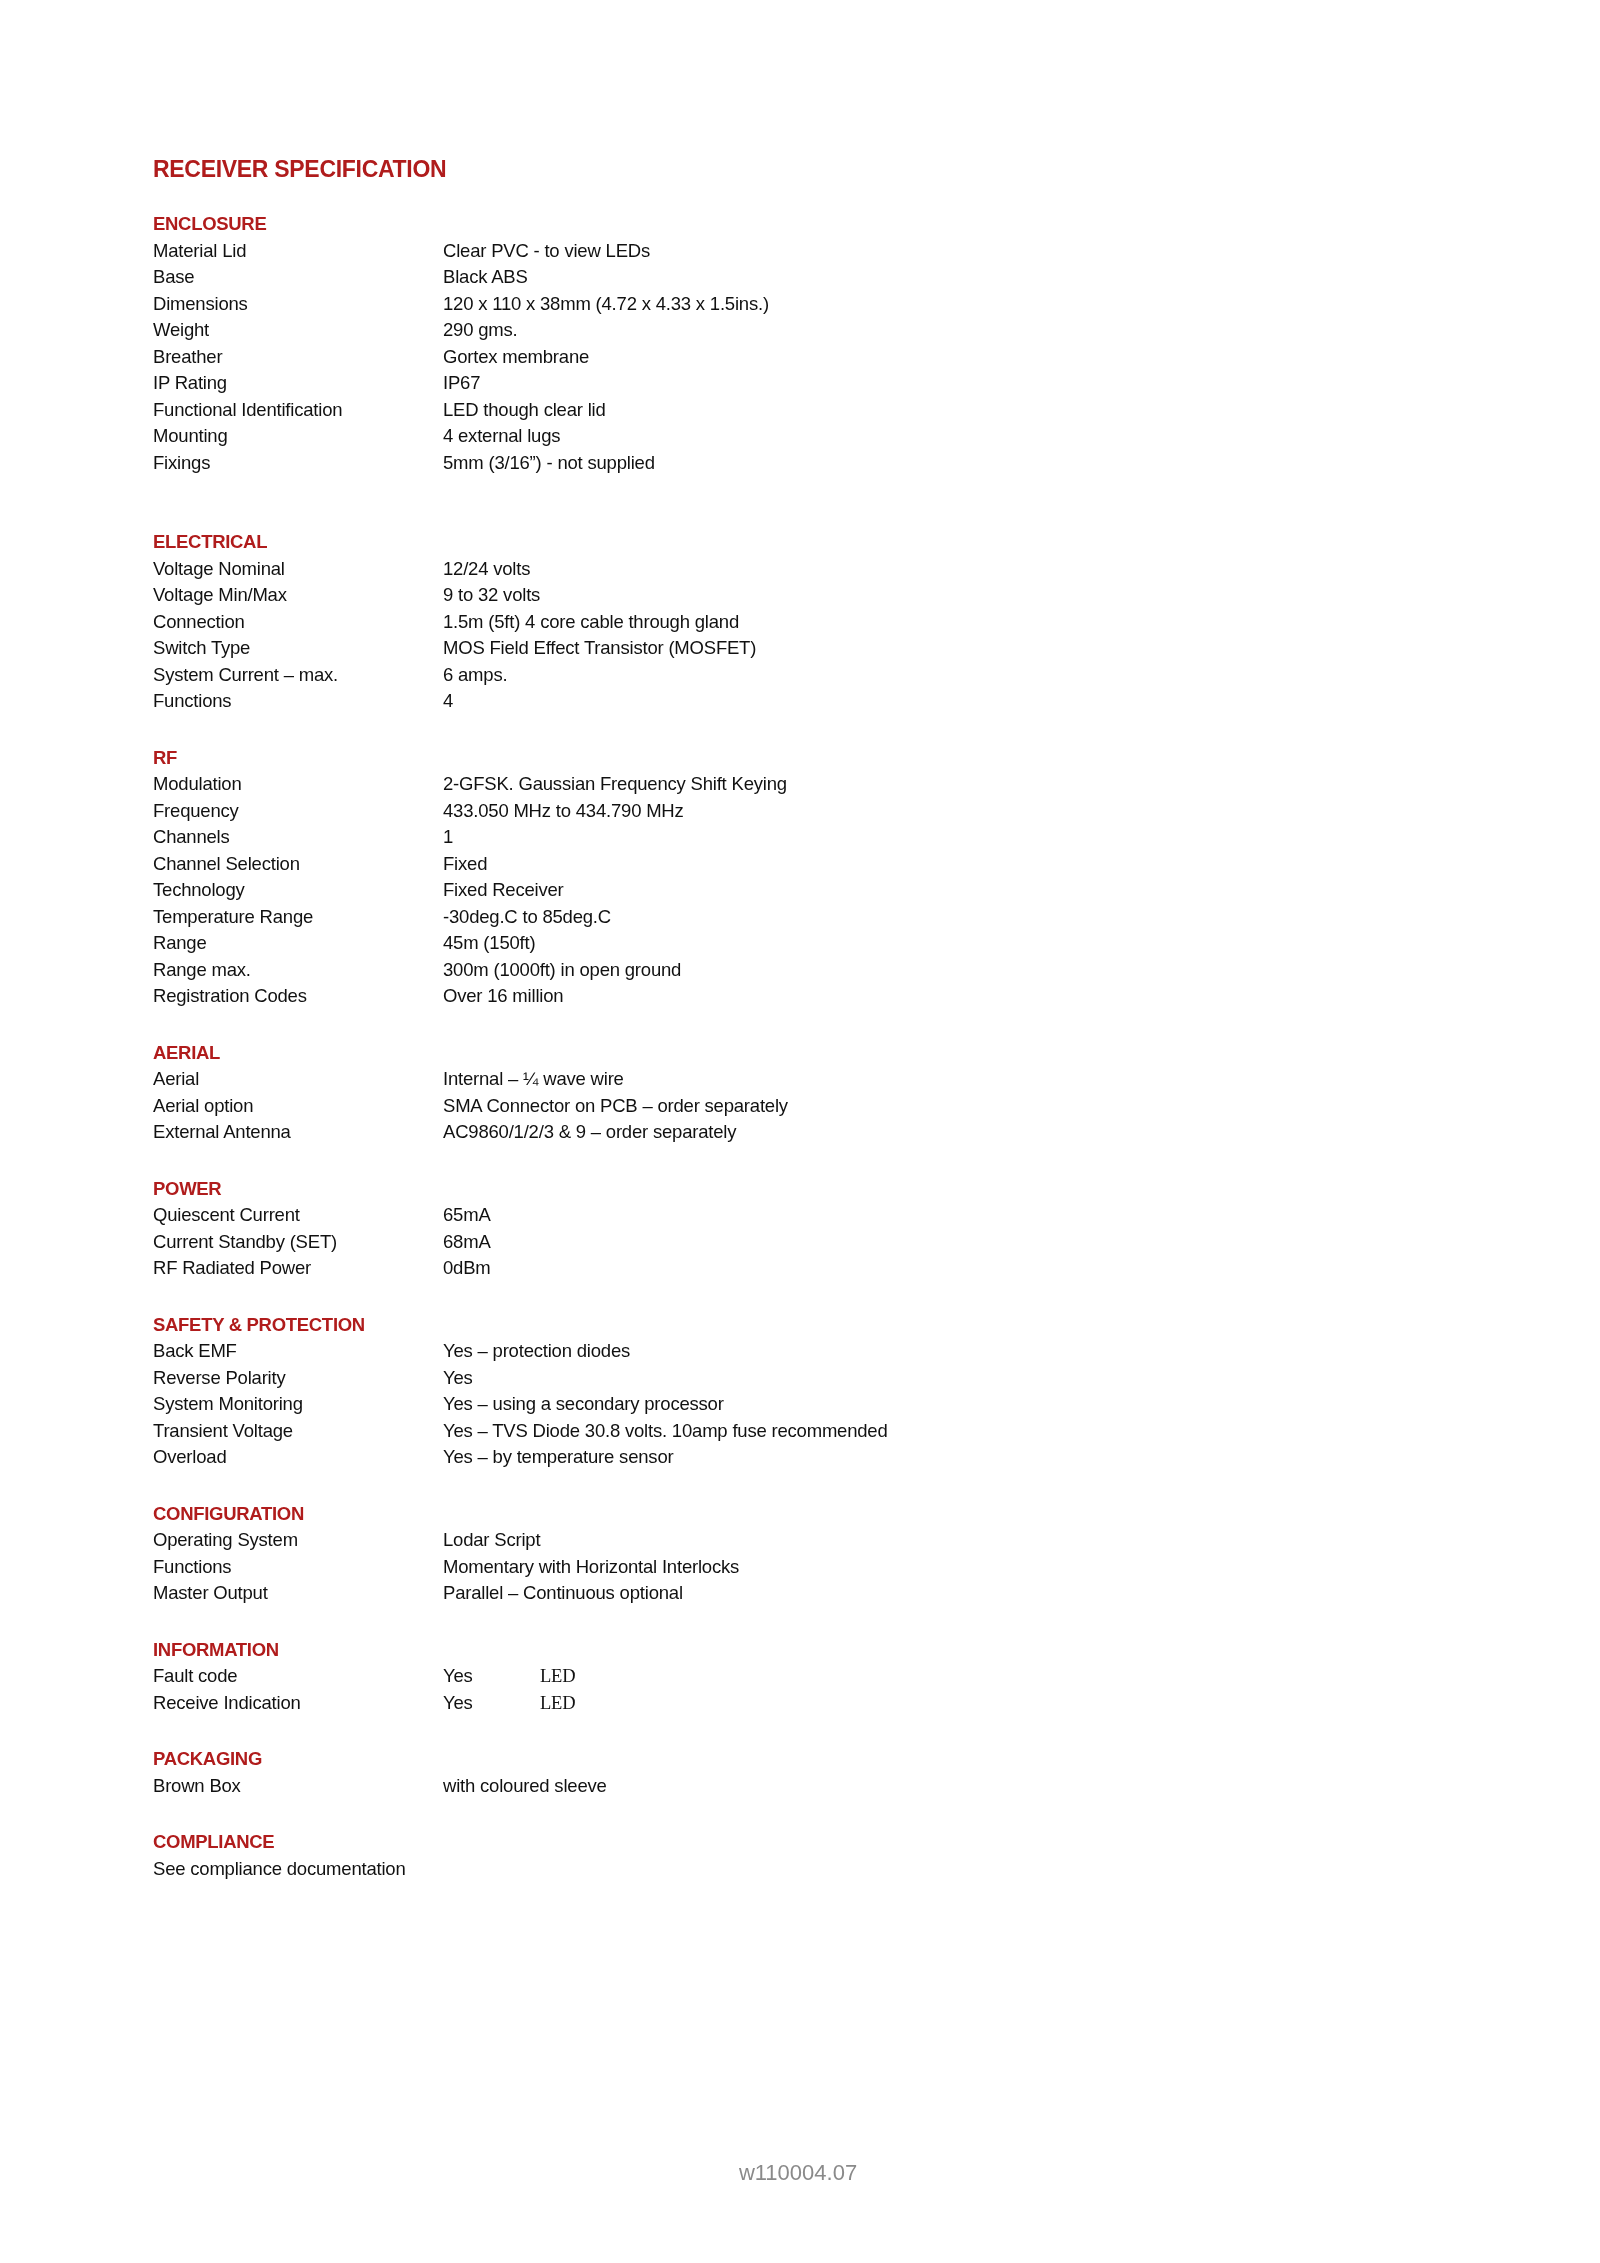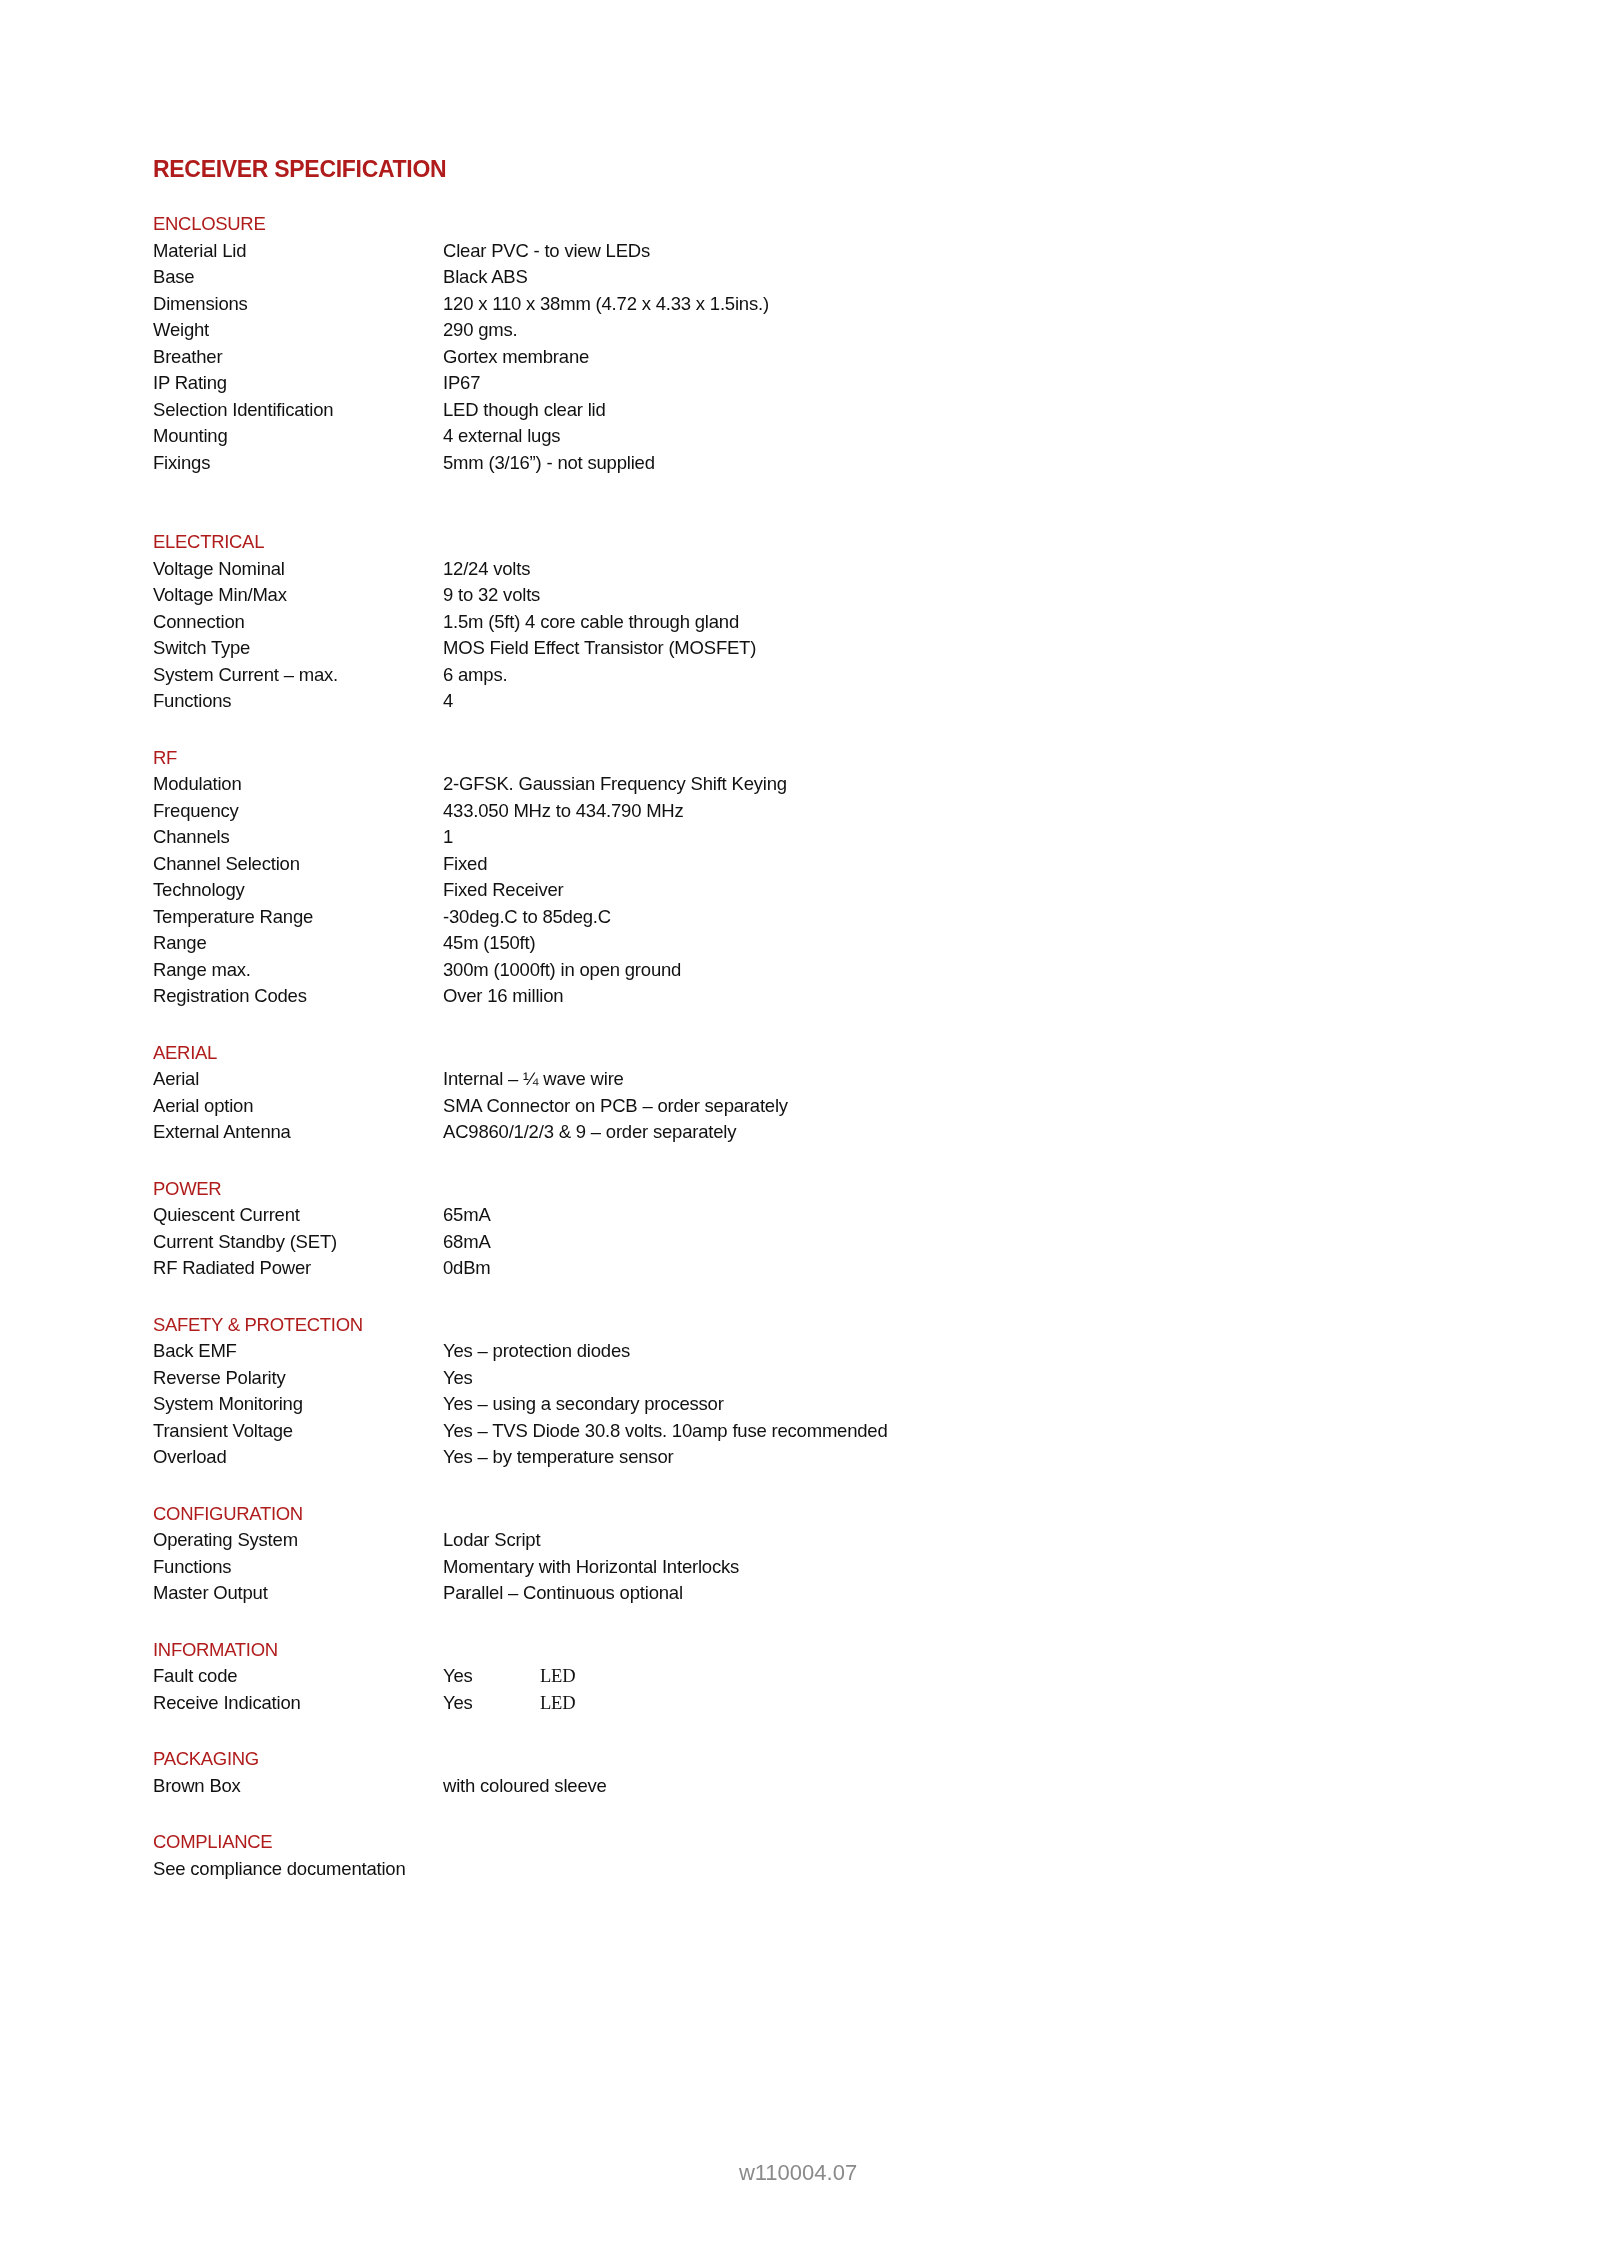--- a/index.html
+++ b/index.html
@@ -5,21 +5,21 @@
   html, body { margin: 0; padding: 0; background: #ffffff; }
   body { width: 1600px; height: 2263px; position: relative; overflow: hidden;
          font-family: "Liberation Sans", sans-serif; color: #111111; }
   .page { position: absolute; left: 153px; top: 0; width: 1300px; }
   .title { position: absolute; left: 0; top: 155px; font-size: 23px; font-weight: bold;
            color: #b01c1c; letter-spacing: -0.3px; line-height: 28px; white-space: nowrap; }
   .sections { position: absolute; left: 0; top: 211px; width: 1300px; }
   .section { margin: 0; }
   .section + .section { margin-top: 30px; }
   .section.extra-gap { margin-top: 53px; }
-  .sec-head { height: 26.5px; line-height: 26.5px; font-size: 18.5px; font-weight: normal;
+  .sec-head { height: 26.5px; line-height: 26.5px; font-size: 18.5px; font-weight: bold;
               color: #b01c1c; letter-spacing: -0.3px; white-space: nowrap; }
   .row { position: relative; height: 26.5px; line-height: 26.5px; font-size: 18.5px;
          white-space: nowrap; letter-spacing: -0.2px; }
   .row .label { position: absolute; left: 0; top: 0; }
   .row .value { position: absolute; left: 290px; top: 0; }
   .row .value2 { position: absolute; left: 387px; top: 0; font-family: Liberation Serif, serif; }
   .footer { position: absolute; left: 0; width: 1596px; top: 2160px; text-align: center;
             font-size: 22px; color: #8a8a8a; font-family: "Liberation Sans", sans-serif; }
 </style>
 </head>
@@ -48,21 +48,21 @@
         </div>
         <div class="row">
           <span class="label">Breather</span>
           <span class="value">Gortex membrane</span>
         </div>
         <div class="row">
           <span class="label">IP Rating</span>
           <span class="value">IP67</span>
         </div>
         <div class="row">
-          <span class="label">Selection Identification</span>
+          <span class="label">Functional Identification</span>
           <span class="value">LED though clear lid</span>
         </div>
         <div class="row">
           <span class="label">Mounting</span>
           <span class="value">4 external lugs</span>
         </div>
         <div class="row">
           <span class="label">Fixings</span>
           <span class="value">5mm (3/16”) - not supplied</span>
         </div>

